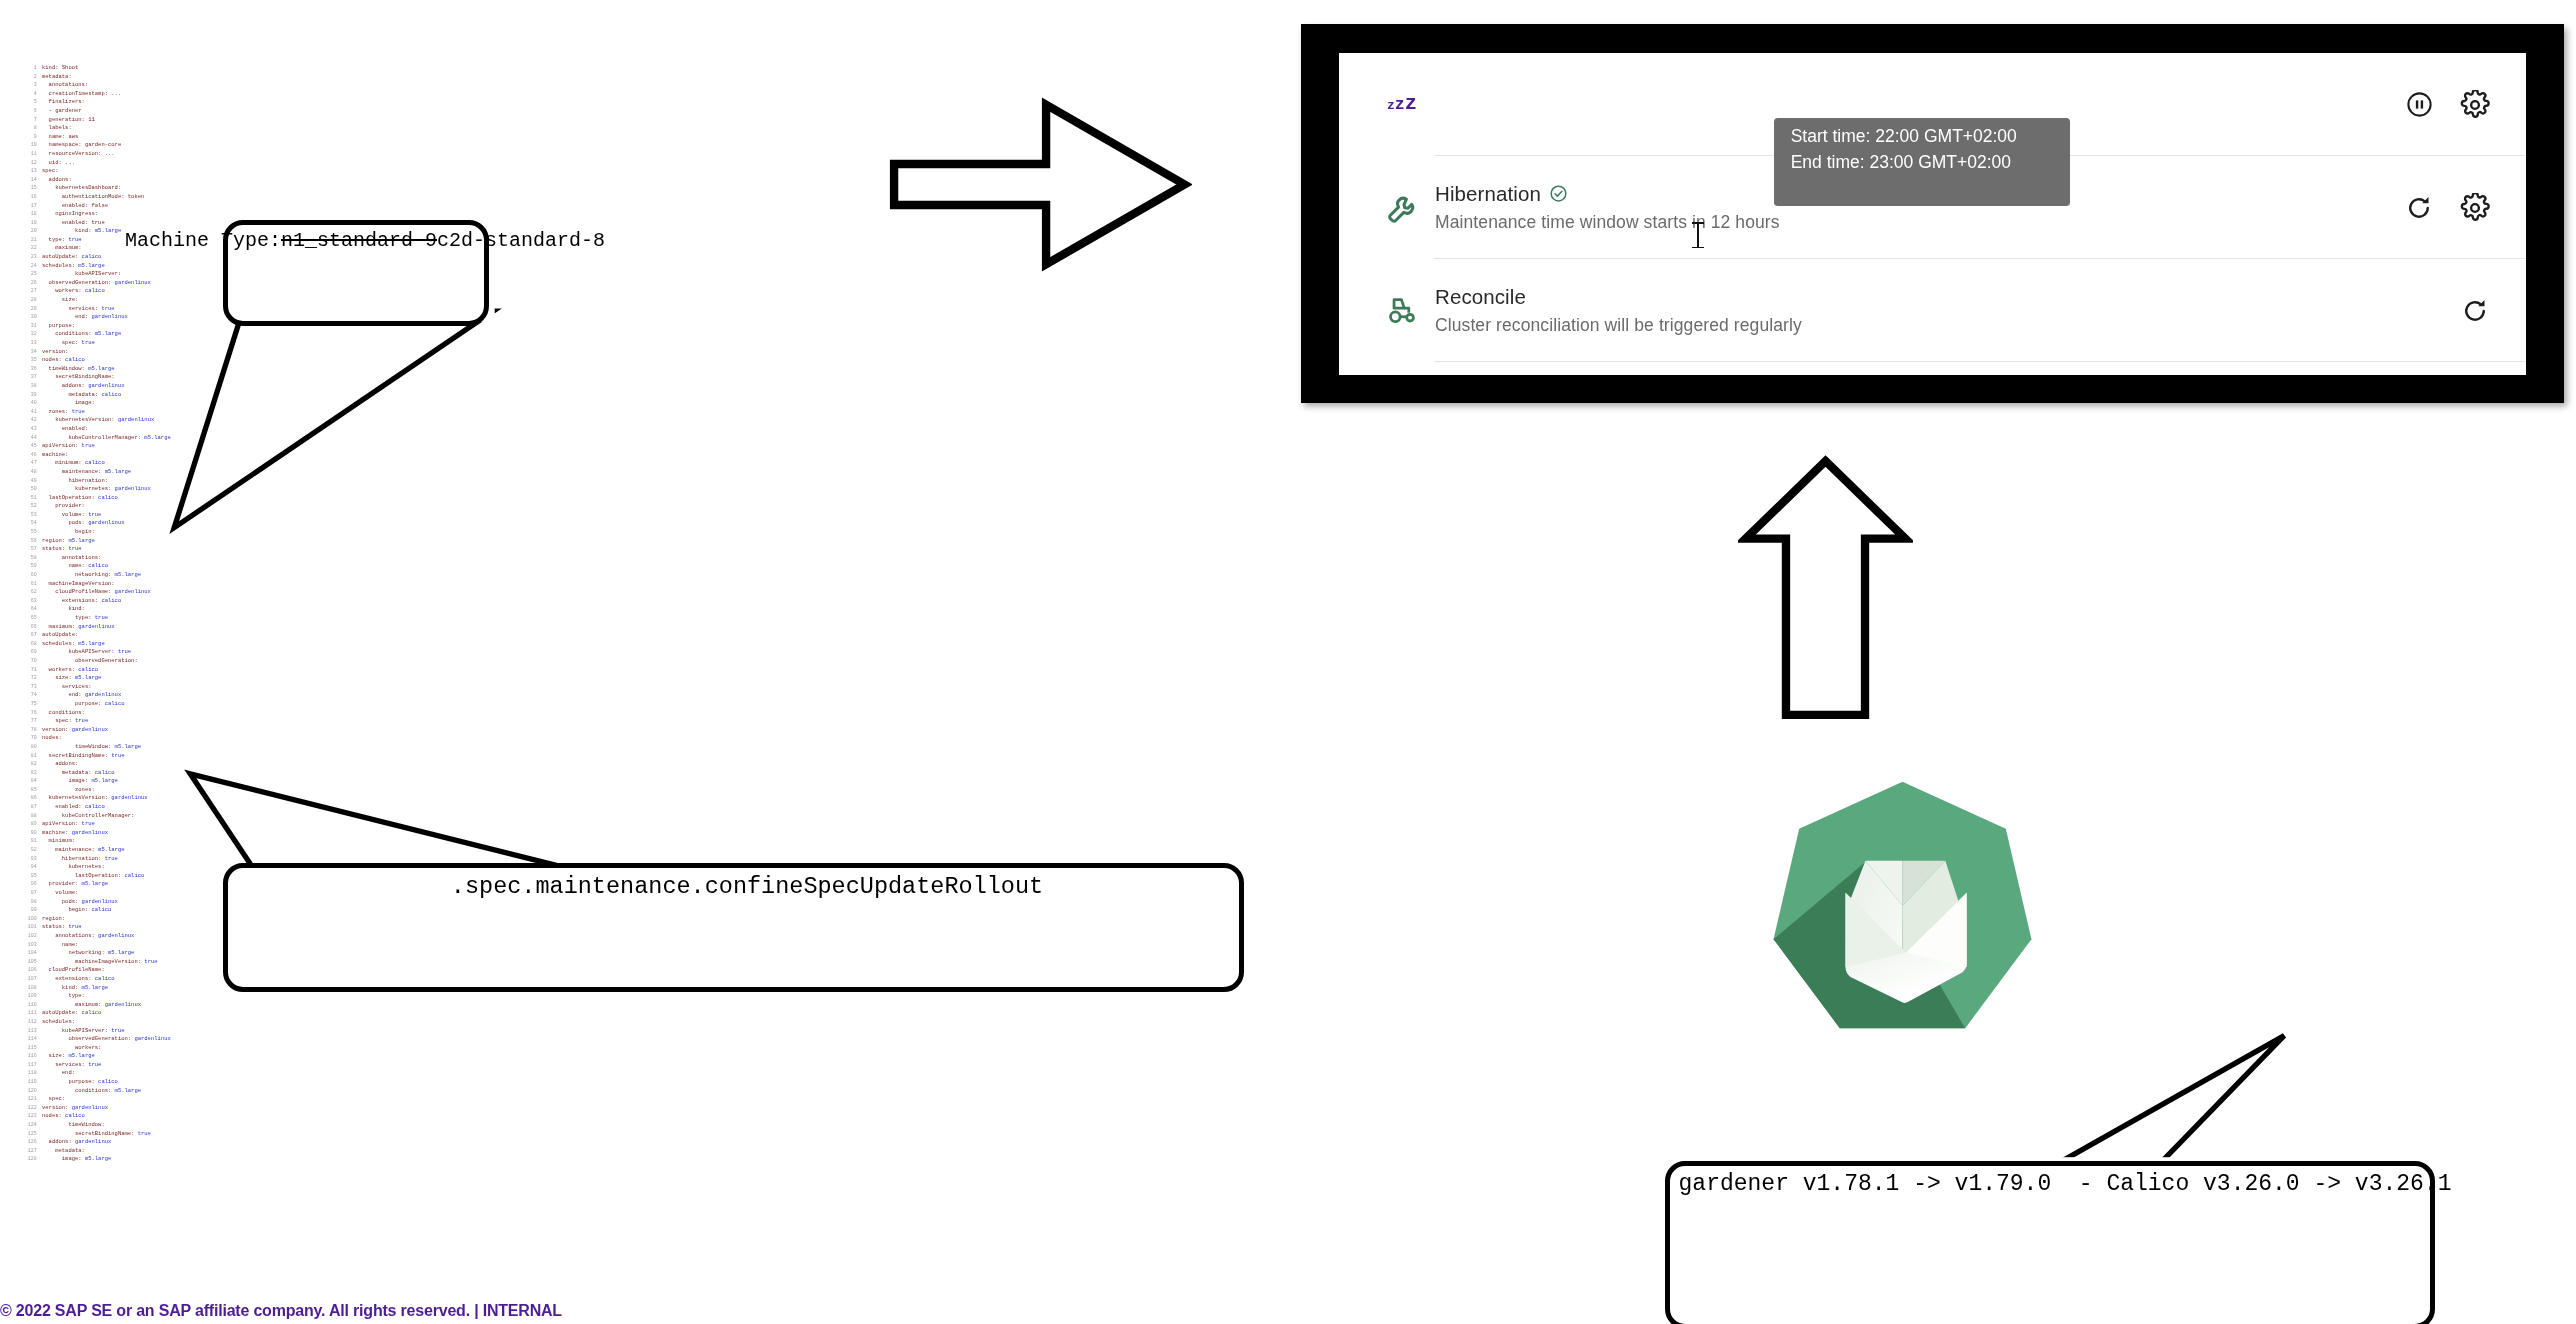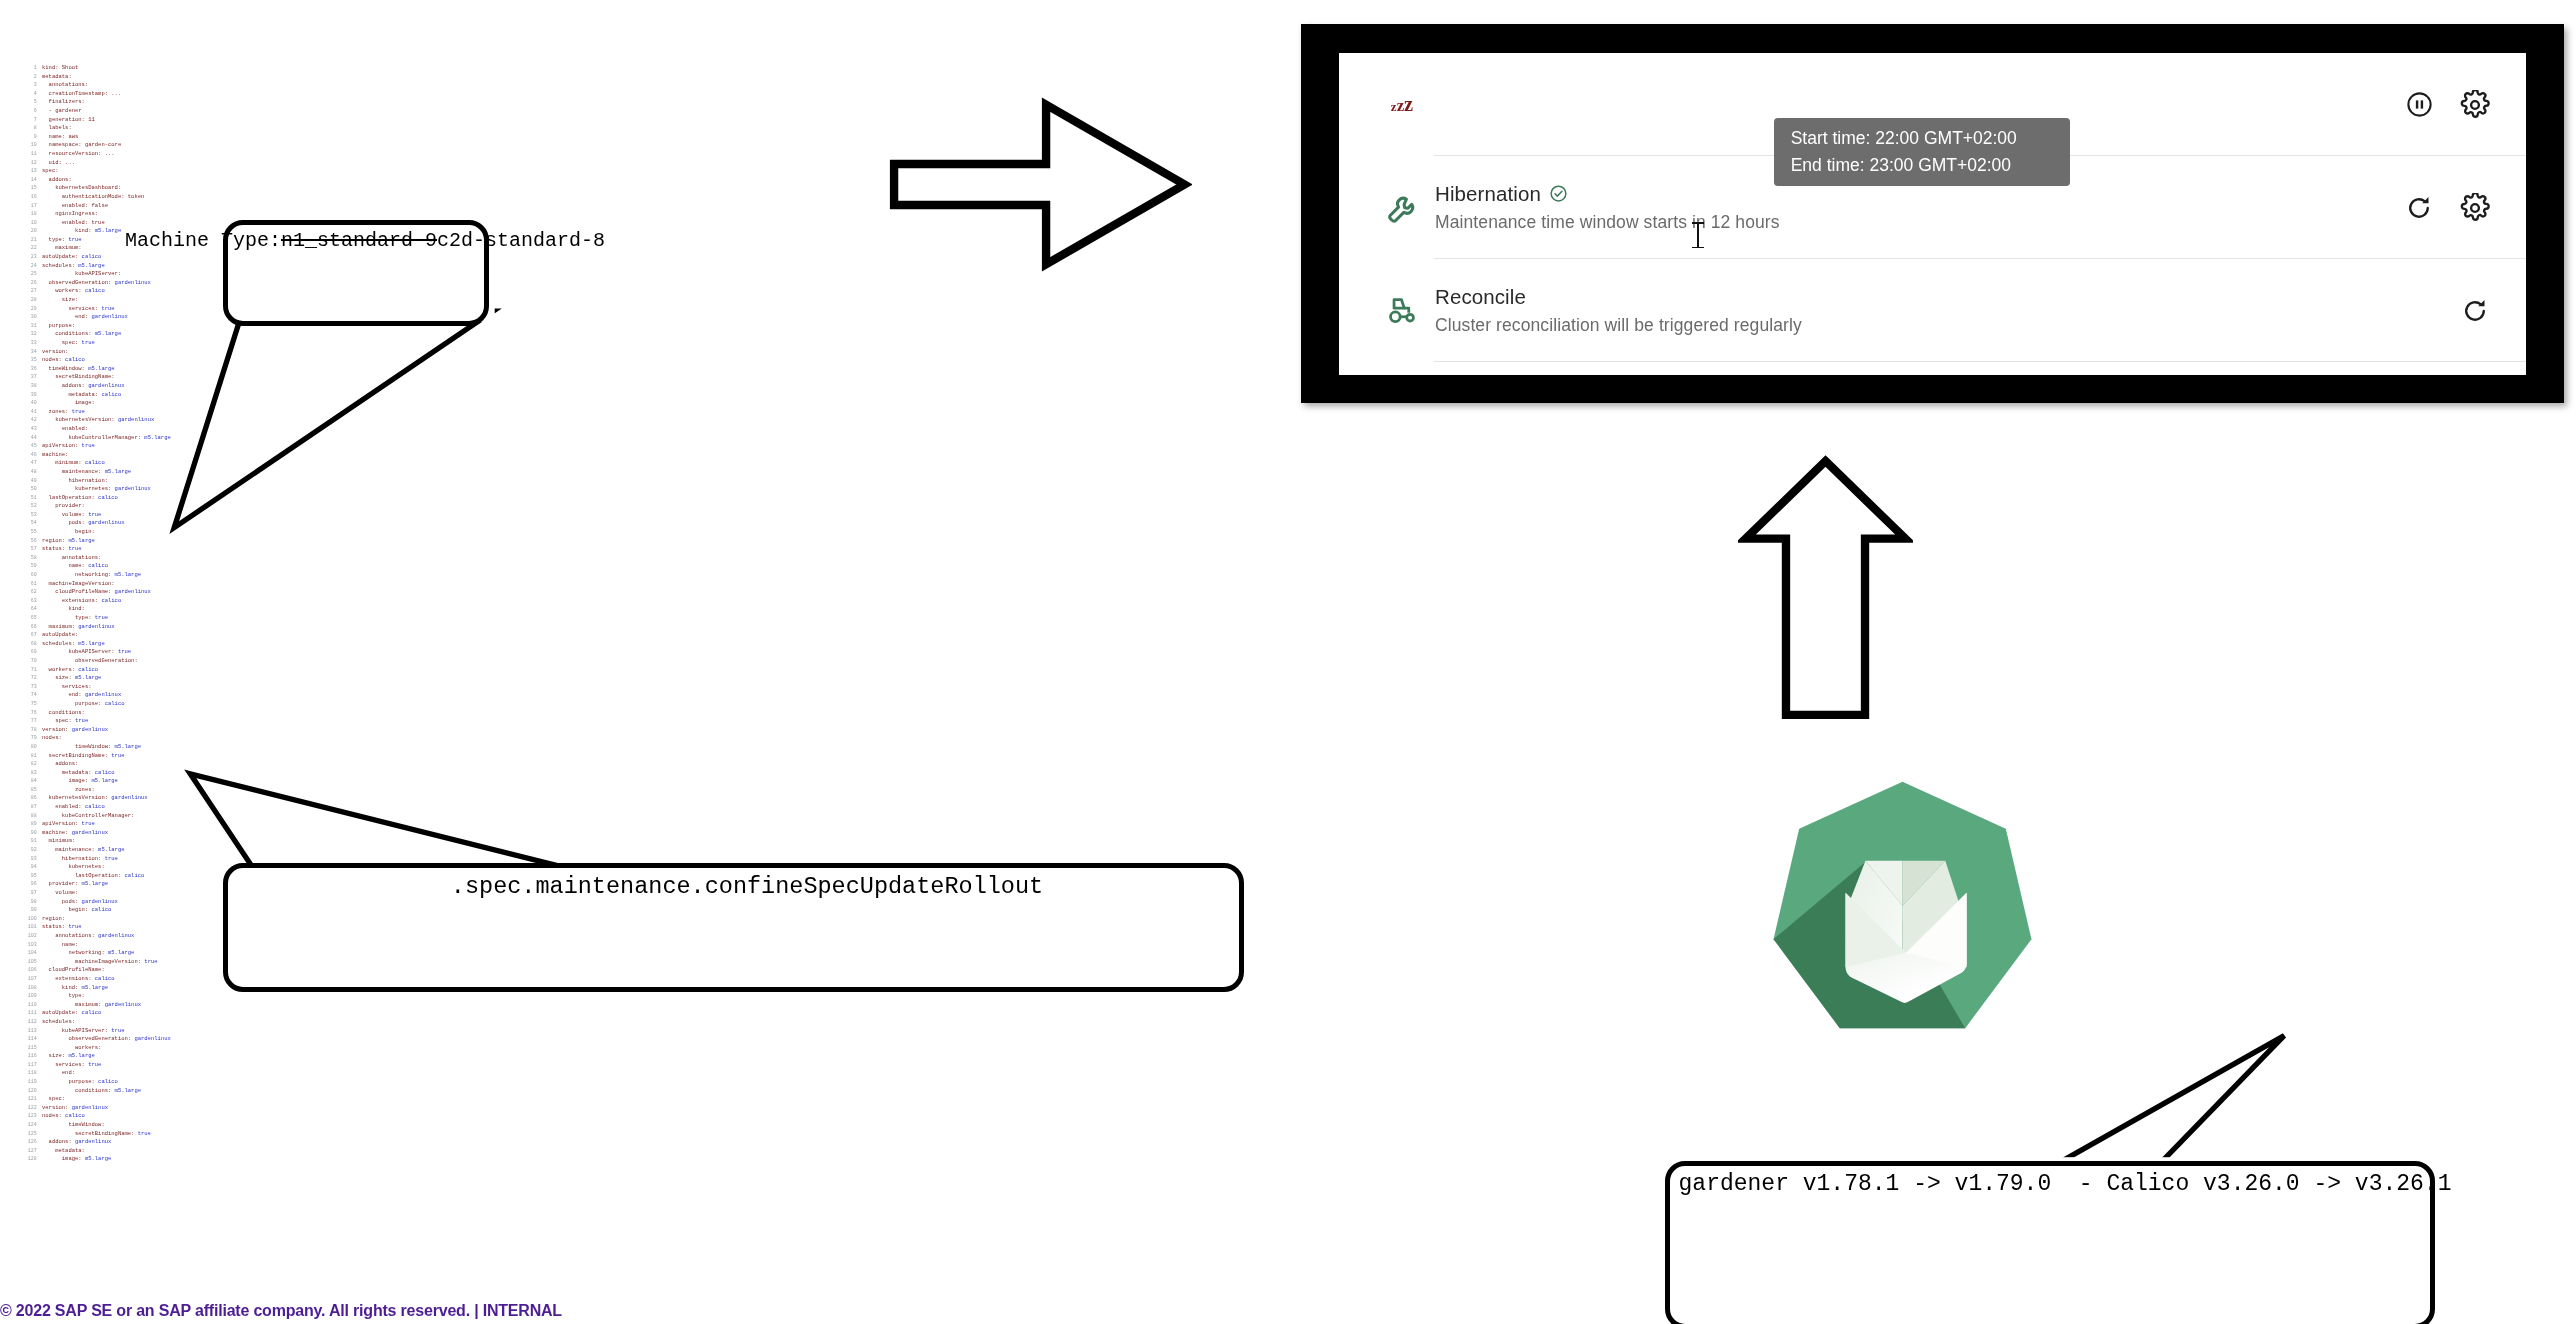--- a/index.html
+++ b/index.html
@@ -62,30 +62,30 @@
   .rowtitle{font-size:20.5px; color:#2a2a2a; display:flex; align-items:center; gap:7.6px;
             letter-spacing:0.1px; margin-bottom:6.8px;}
   .rowsub{font-size:17.5px; color:#6b6b6b; letter-spacing:0.1px;}
   .rowactions{position:absolute; top:50%; transform:translateY(-50%);
               display:flex; align-items:center;}
   .actbtn{width:44px; height:44px; display:flex; align-items:center;
           justify-content:center; color:#1d1d1d; cursor:pointer;}
   .check-badge{width:19px;height:19px;color:#3c7a5a;display:inline-flex;}
 
   
-  .zzz{font-weight:700; color:#7f1d1d; font-family:Liberation Serif, serif;
+  .zzz{font-weight:700; color:#4c1d95; font-family:Liberation Mono, monospace;
        line-height:1; display:block;}
   .zzz .z1{font-size:13px;} .zzz .z2{font-size:16.7px;} .zzz .z3{font-size:20.5px;}
 
   
   #tooltip{
-    position:absolute; left:1774px; top:118px; width:296px; height:68px;
+    position:absolute; left:1774px; top:118px; width:296px; height:88px;
     background:rgba(97,97,97,.92); border-radius:3.8px; z-index:20;
     padding:7.6px 16.7px; box-sizing:border-box; color:#ffffff; font-size:17.5px;
-    display:flex; flex-direction:column; justify-content:center; gap:5.3px;
+    display:flex; flex-direction:column; justify-content:flex-start; gap:5.3px;
   }
   
   #text-caret{position:absolute;left:1697px;top:222px;width:1.5px;height:26px;
               background:#111;z-index:21;}
   #text-caret:before,#text-caret:after{content:"";position:absolute;left:-5.3px;
     width:12px;height:1.5px;background:#111;}
   #text-caret:before{top:0;} #text-caret:after{bottom:0;}
 
   
   #gardener-logo{position:absolute; left:1760px; top:766px; width:285px; height:285px; z-index:8;}

